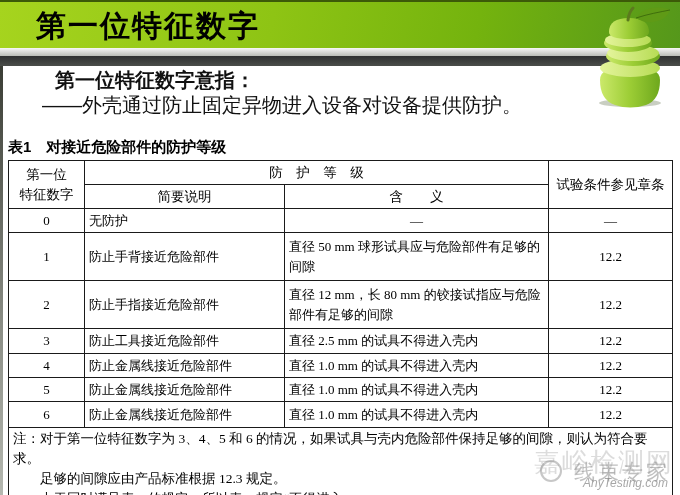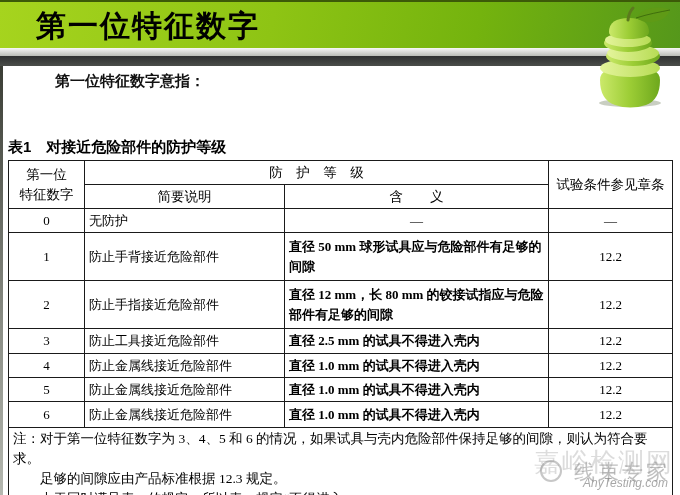--- a/index.html
+++ b/index.html
@@ -32,21 +32,21 @@
   .left-edge{
     position:absolute;left:0;top:66px;width:3px;height:429px;
     background:linear-gradient(#3a3d35,#8a8d85 60%,#b5b8b0);
   }
   
   .apple{position:absolute;right:6px;top:4px;width:86px;height:104px;z-index:30;}
   
   .intro{
     position:absolute;left:42px;top:68px;width:600px;
     font-family:"Liberation Sans", sans-serif;
-    font-size:15px;color:#111;line-height:25px;
+    font-size:20px;color:#111;line-height:25px;
   }
   .intro .heading{font-weight:bold;padding-left:13px;}
   
   .tbl-caption{
     position:absolute;left:8px;top:138px;width:664px;text-align:left;
     font-family:"Liberation Sans", sans-serif;
     font-weight:bold;font-size:15px;color:#000;
   }
   table.gb{
     position:absolute;left:8px;top:160px;width:664px;
@@ -54,21 +54,21 @@
     font-size:13px;color:#000;
   }
   table.gb td{
     border:1px solid #1a1a1a;
     padding:1px 4px;
     vertical-align:middle;
     line-height:20px;
   }
   td.c{text-align:center;}
   td.brief{padding-left:14px;}
-  td.meaning{padding-left:12px;font-weight:bold;}
+  td.meaning{padding-left:12px;}
   tr.hdr td{text-align:center;font-size:13.5px;}
   .digit-line{display:block;text-align:center;line-height:20px;}
   tr.h24{height:24px;padding-left:21px;} tr.h25{height:25px;} tr.h26{height:26px;}
   tr.h48{height:48px;}
   td.notecell{
     border-top:1px solid #1a1a1a;
     vertical-align:top;
     padding:4px 6px 0 10px;
     height:62px;
     font-size:13.5px;line-height:21px;
@@ -115,20 +115,21 @@
     <ellipse cx="40" cy="36" rx="23" ry="7" fill="url(#g2)"></ellipse>
     <path d="M21 28 Q21 14 41 14 Q61 14 61 28 Q61 35 41 35 Q21 35 21 28 Z" fill="url(#g1)"></path>
     <path d="M40 16 Q41 8 45 4" stroke="#5c7a1e" stroke-width="3" fill="none" stroke-linecap="round"></path>
     <path d="M48 14 C56 2 74 2 82 6 C78 18 60 22 48 14 Z" fill="#5f9a16"></path>
     <path d="M48 14 C60 10 72 8 82 6" stroke="#3f6e0c" stroke-width="1" fill="none"></path>
   </svg>
 </div>
 
 <div class="intro">
   <div class="heading">第一位特征数字意指：</div>
+  <div>——外壳通过防止固定异物进入设备对设备提供防护。</div>
 </div>
 
 <div class="tbl-caption">表1　对接近危险部件的防护等级</div>
 
 <table class="gb outer">
   <colgroup>
       <col style="width:76px">
       <col style="width:200px">
       <col style="width:264px">
       <col style="width:124px">

